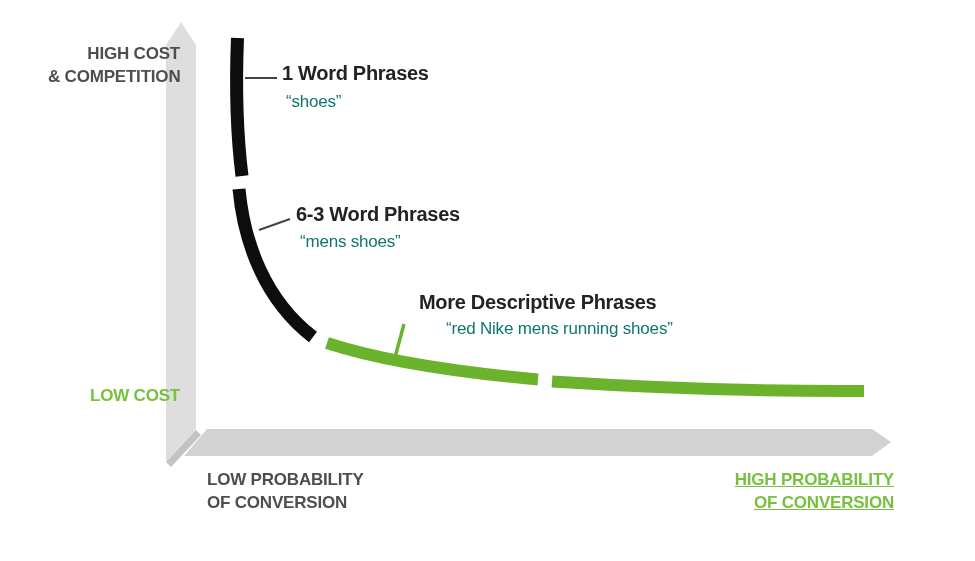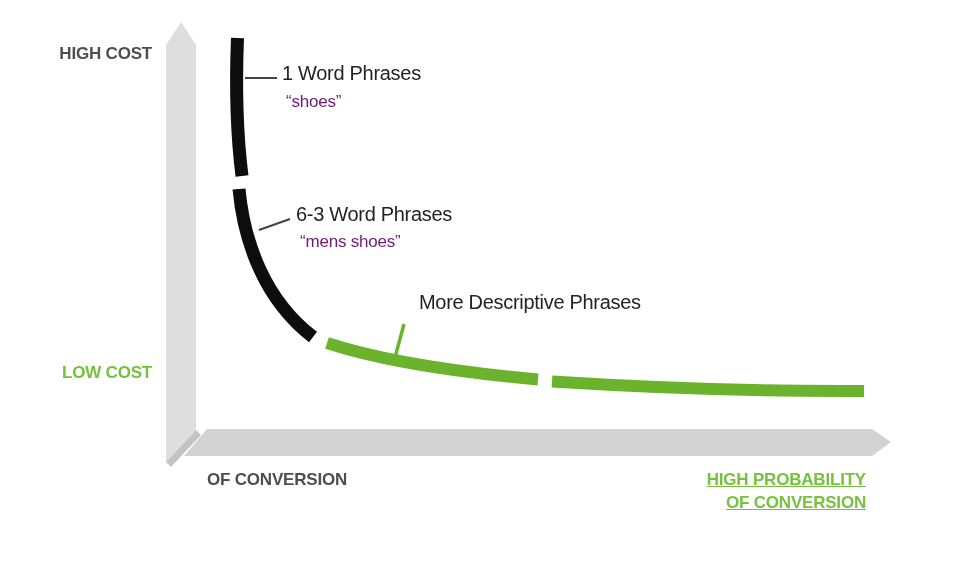--- a/index.html
+++ b/index.html
@@ -25,43 +25,43 @@
     white-space: nowrap;
   }
   .axis-label {
     font-size: 17px;
     font-weight: 700;
     line-height: 23px;
     letter-spacing: -0.2px;
   }
   .axis-dark { color: #4e4e4e; }
   .axis-green { color: #76c13e; }
-  .align-right { text-align: right; }
+  .align-right { text-align: right; margin-left: 28px; }
   .phrase-title {
     font-size: 20px;
-    font-weight: 400;
+    font-weight: 700;
     color: #232323;
     letter-spacing: -0.3px;
   }
   .phrase-example {
     font-size: 17px;
     font-weight: 400;
-    color: #701a75;
+    color: #0f766e;
     letter-spacing: -0.2px;
   }
   
   #ann-one-word-title      { left: 282px; top: 62px; }
   #ann-one-word-example    { left: 286px; top: 92px; }
   #ann-two-three-title     { left: 296px; top: 203px; }
   #ann-two-three-example   { left: 300px; top: 232px; }
   #ann-descriptive-title   { left: 419px; top: 291px; }
   #ann-descriptive-example { left: 446px; top: 319px; }
   
   #y-high-label { left: 20px;  top: 42px;  width: 132px; }
-  #y-low-label  { left: 20px;  top: 361px; width: 132px; text-align: right; }
+  #y-low-label  { left: 20px;  top: 384px; width: 132px; text-align: right; }
   #x-low-label  { left: 207px; top: 468px; }
   #x-high-label { left: 600px; top: 468px; width: 266px; text-decoration: underline; }
 </style>
 </head>
 <body>
 
 <div id="stage">
 
   <svg id="diagram-svg" viewBox="0 0 975 561" xmlns="http://www.w3.org/2000/svg">
 
@@ -86,29 +86,32 @@
     <line x1="394" y1="361" x2="404" y2="324" stroke-width="3.5" stroke="#6cb32d"></line>
   </svg>
 
   <div class="label phrase-title" id="ann-one-word-title">1 Word Phrases</div>
   <div class="label phrase-example" id="ann-one-word-example">“shoes”</div>
 
   <div class="label phrase-title" id="ann-two-three-title">6-3 Word Phrases</div>
   <div class="label phrase-example" id="ann-two-three-example">“mens shoes”</div>
 
   <div class="label phrase-title" id="ann-descriptive-title">More Descriptive Phrases</div>
+  <div class="label phrase-example" id="ann-descriptive-example">“red Nike mens running shoes”</div>
 
   <div class="label axis-label axis-dark align-right" id="y-high-label">
     <div>HIGH COST</div>
+    <div>&amp; COMPETITION</div>
   </div>
   <div class="label axis-label axis-green align-right" id="y-low-label">
     <div>LOW COST</div>
   </div>
 
   <div class="label axis-label axis-dark" id="x-low-label">
+    <div>LOW PROBABILITY</div>
     <div>OF CONVERSION</div>
   </div>
   <div class="label axis-label axis-green align-right" id="x-high-label">
     <div>HIGH PROBABILITY</div>
     <div>OF CONVERSION</div>
   </div>
 
 </div>
 
 </body></html>

